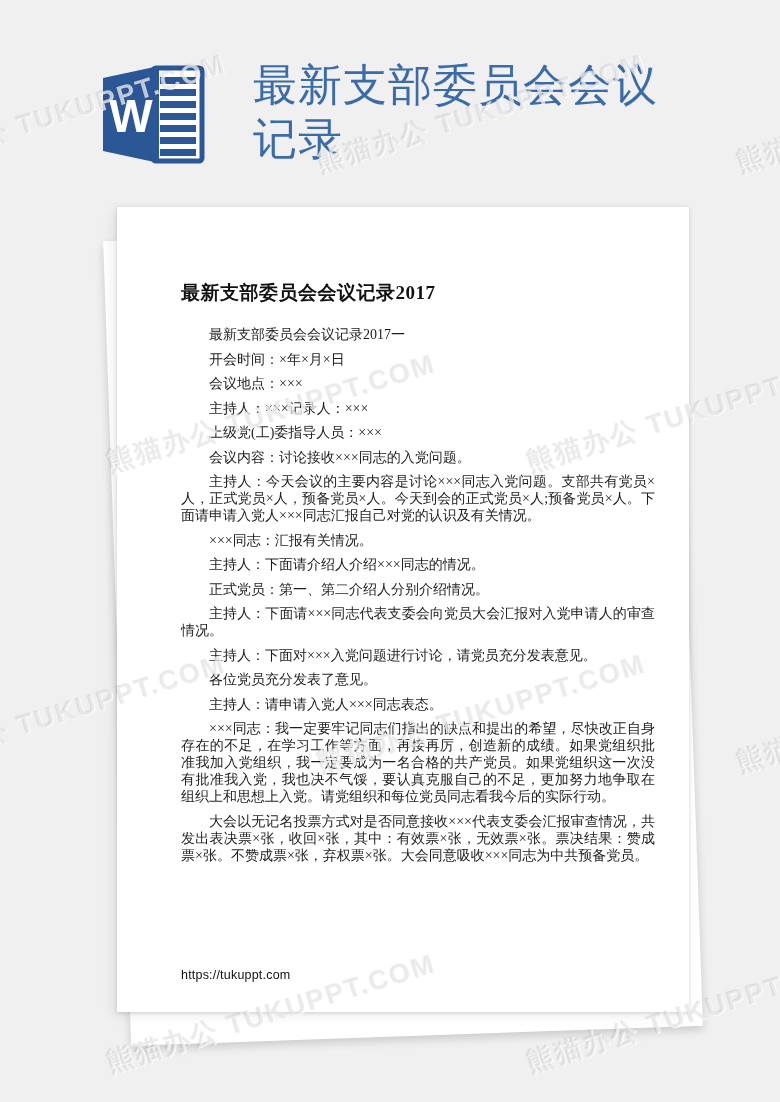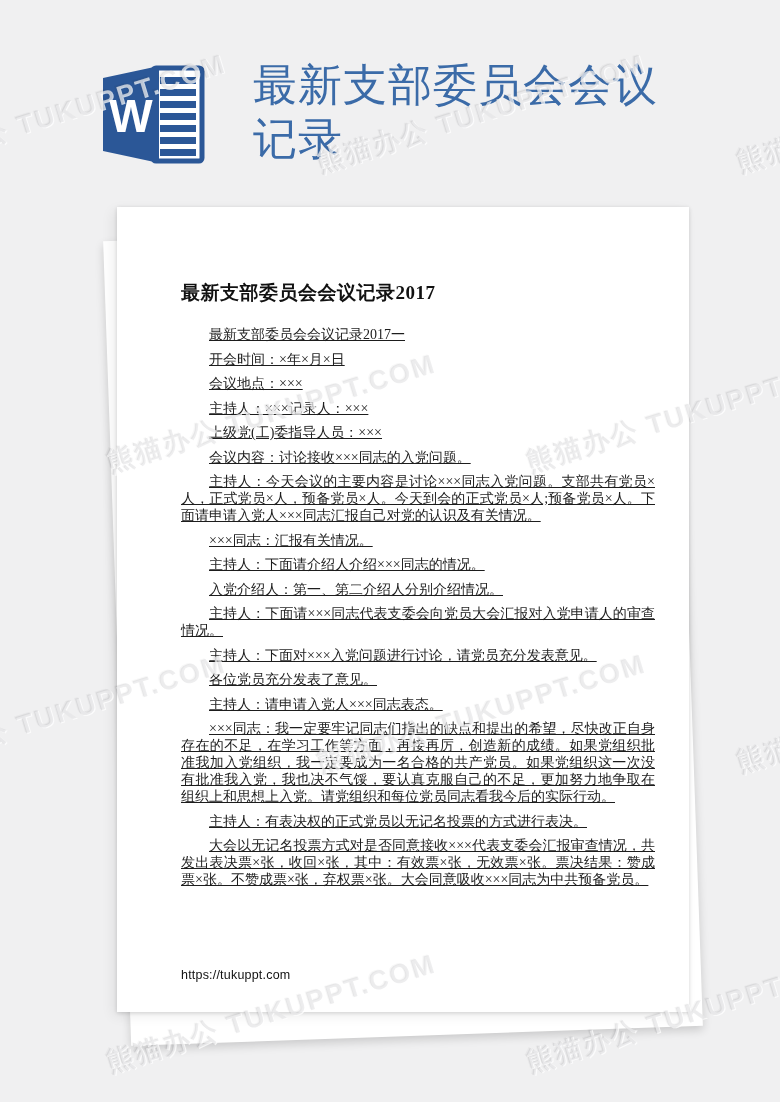--- a/index.html
+++ b/index.html
@@ -34,21 +34,21 @@
     box-shadow:0 1px 4px rgba(0,0,0,0.15), -4px 4px 12px rgba(0,0,0,0.07);
     padding:73px 34px 7px 64px;
     font-family:"Liberation Serif",serif;
   }
   .doc-title{
     font-size:19px;font-weight:700;color:#111;letter-spacing:0.5px;
     margin:0 0 20px 0;
   }
   .doc-body p{
     font-size:14px;line-height:17px;color:var(--doc-text);
-    text-indent:2em;text-align:justify;margin:7.5px 0;text-decoration:underline;
+    text-indent:2em;text-align:justify;margin:7.5px 0;
   }
   .doc-footer{
     position:absolute;left:64px;bottom:30px;
     font-family:Liberation Sans, sans-serif;
     font-size:12.5px;color:#111;letter-spacing:0.2px;
   }
 
   
   .watermark-layer{position:absolute;inset:0;z-index:3;pointer-events:none;overflow:hidden;}
   .wm{
@@ -88,27 +88,26 @@
       <div class="doc-body">
         <p>最新支部委员会会议记录2017一</p>
         <p>开会时间：×年×月×日</p>
         <p>会议地点：×××</p>
         <p>主持人：×××记录人：×××</p>
         <p>上级党(工)委指导人员：×××</p>
         <p>会议内容：讨论接收×××同志的入党问题。</p>
         <p>主持人：今天会议的主要内容是讨论×××同志入党问题。支部共有党员×人，正式党员×人，预备党员×人。今天到会的正式党员×人;预备党员×人。下面请申请入党人×××同志汇报自己对党的认识及有关情况。</p>
         <p>×××同志：汇报有关情况。</p>
         <p>主持人：下面请介绍人介绍×××同志的情况。</p>
-        <p>入党介绍人：第一、第二介绍人分别介绍情况。</p>
+        <p>正式党员：第一、第二介绍人分别介绍情况。</p>
         <p>主持人：下面请×××同志代表支委会向党员大会汇报对入党申请人的审查情况。</p>
         <p>主持人：下面对×××入党问题进行讨论，请党员充分发表意见。</p>
         <p>各位党员充分发表了意见。</p>
         <p>主持人：请申请入党人×××同志表态。</p>
         <p>×××同志：我一定要牢记同志们指出的缺点和提出的希望，尽快改正自身存在的不足，在学习工作等方面，再接再厉，创造新的成绩。如果党组织批准我加入党组织，我一定要成为一名合格的共产党员。如果党组织这一次没有批准我入党，我也决不气馁，要认真克服自己的不足，更加努力地争取在组织上和思想上入党。请党组织和每位党员同志看我今后的实际行动。</p>
-        <p>主持人：有表决权的正式党员以无记名投票的方式进行表决。</p>
         <p>大会以无记名投票方式对是否同意接收×××代表支委会汇报审查情况，共发出表决票×张，收回×张，其中：有效票×张，无效票×张。票决结果：赞成票×张。不赞成票×张，弃权票×张。大会同意吸收×××同志为中共预备党员。</p>
       </div>
       <div class="doc-footer">https://tukuppt.com</div>
     </div>
   </div>
 
   <div class="watermark-layer">
       <span class="wm" style="left: -110px; top: 95px;">熊猫办公 TUKUPPT.COM</span>
       <span class="wm" style="left: 310px; top: 95px;">熊猫办公 TUKUPPT.COM</span>
       <span class="wm" style="left: 730px; top: 95px;">熊猫办公 TUKUPPT.COM</span>

